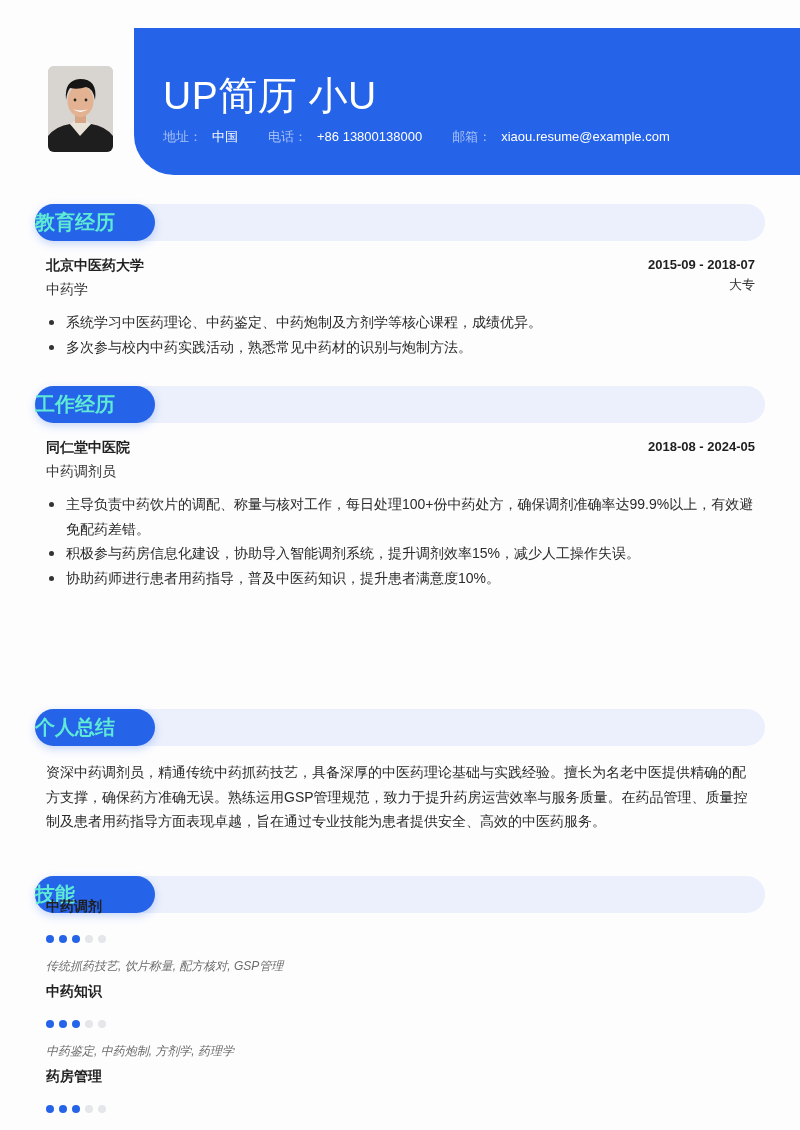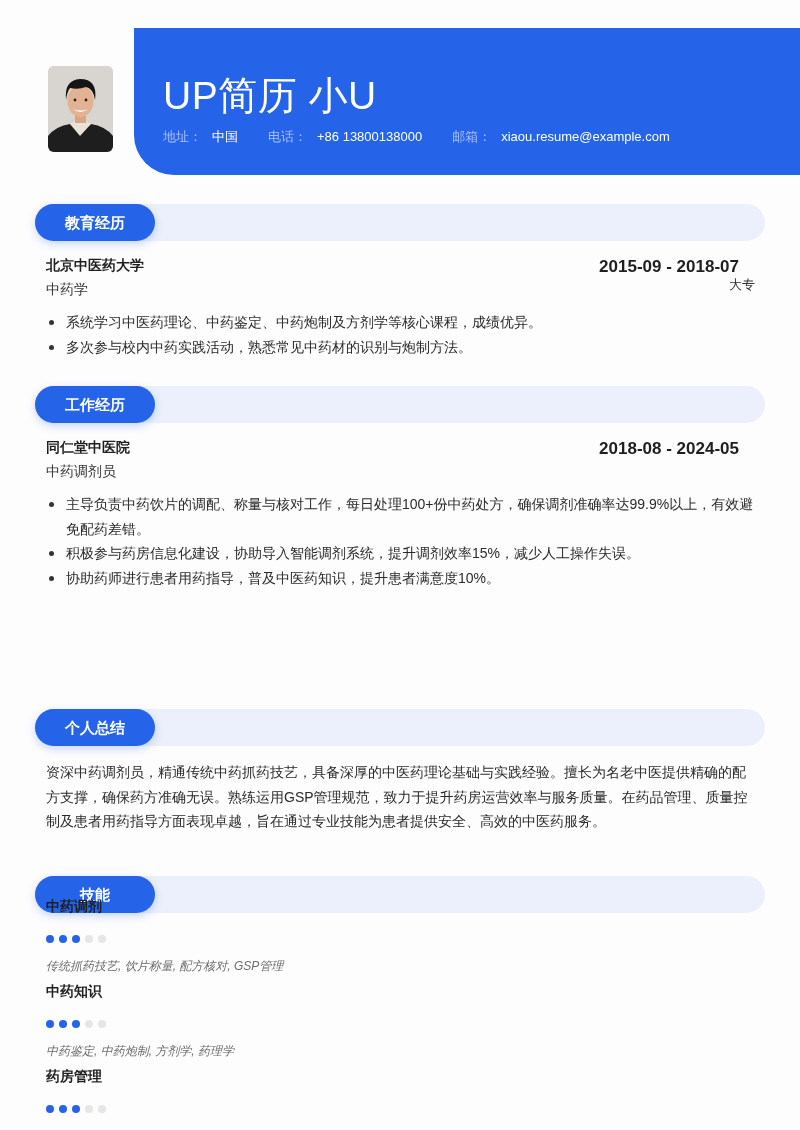--- a/index.html
+++ b/index.html
@@ -28,28 +28,28 @@
 
     .section-head {
       position: absolute; left: 35px; width: 730px; height: 37px;
     }
     .section-bar {
       position: absolute; left: 0; top: 0; width: 730px; height: 37px;
       background: #ebf0fc; border-radius: 19px;
     }
     .section-pill {
       position: absolute; left: 0; top: 0; width: 120px; height: 37px;
-      background: #2563e8; border-radius: 19px; color: #ffffff; font-size: 15px;
-      font-weight: bold; text-align: center; line-height: 37px;
+      background: #2563e8; border-radius: 19px; color: #5eead4; font-size: 20px;
+      font-weight: bold; text-align: left; line-height: 37px;
       box-shadow: 0 3px 8px rgba(37,99,232,0.25);
     }
 
     .entry-title { position: absolute; left: 46px; font-size: 14px; font-weight: bold; color: #1f1f1f; }
     .entry-sub { position: absolute; left: 46px; font-size: 14px; color: #333; }
-    .entry-date { position: absolute; right: 61px; font-size: 17px; font-weight: bold; color: #1f1f1f; text-align: center; }
+    .entry-date { position: absolute; right: 45px; font-size: 13px; font-weight: bold; color: #1f1f1f; text-align: center; }
     .entry-degree { position: absolute; right: 45px; font-size: 13px; color: #333; text-align: right; }
 
     .bullets { position: absolute; left: 46px; width: 710px; list-style: none; }
     .bullets li {
       position: relative; padding-left: 20px; font-size: 14px; line-height: 24.5px;
       color: #2a2a2a; margin-bottom: 0;
     }
     .bullets li::before {
       content: ""; position: absolute; left: 3px; top: 10px; width: 5px; height: 5px;
       border-radius: 50%; background: #333;

